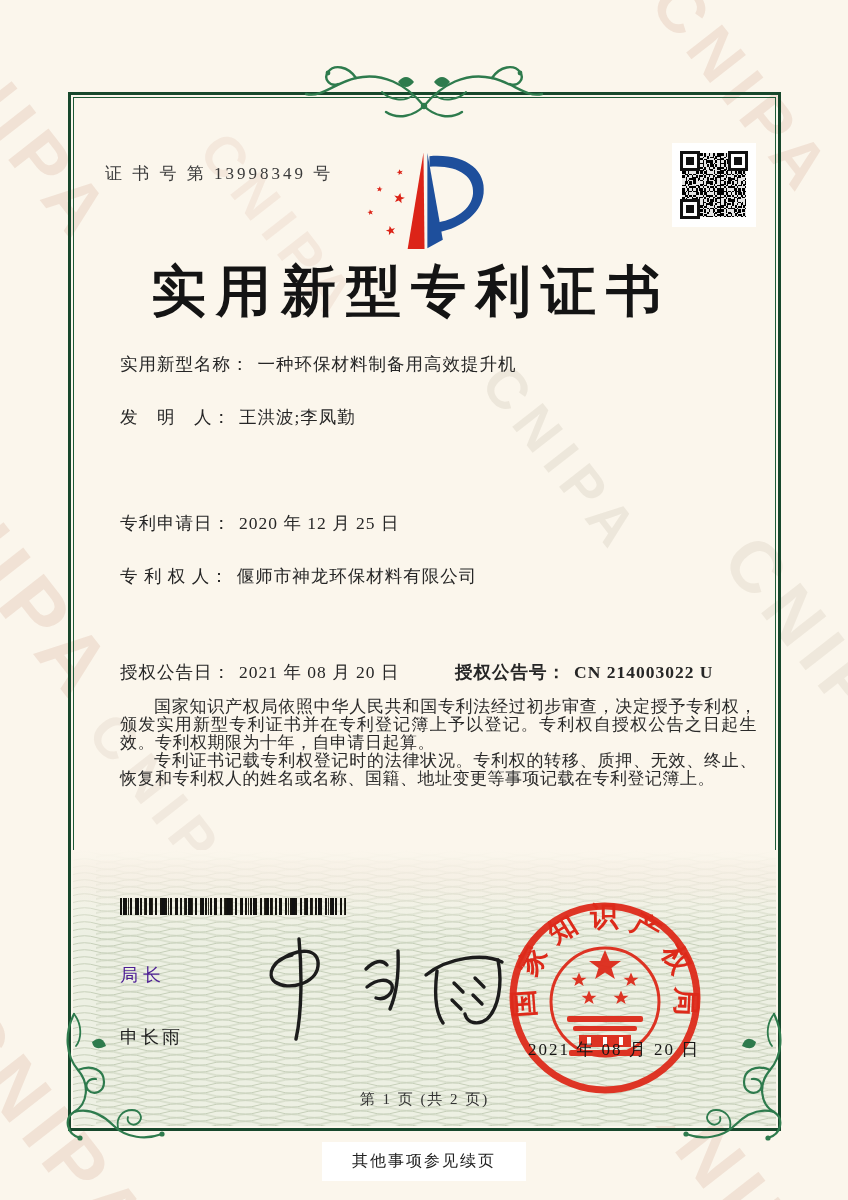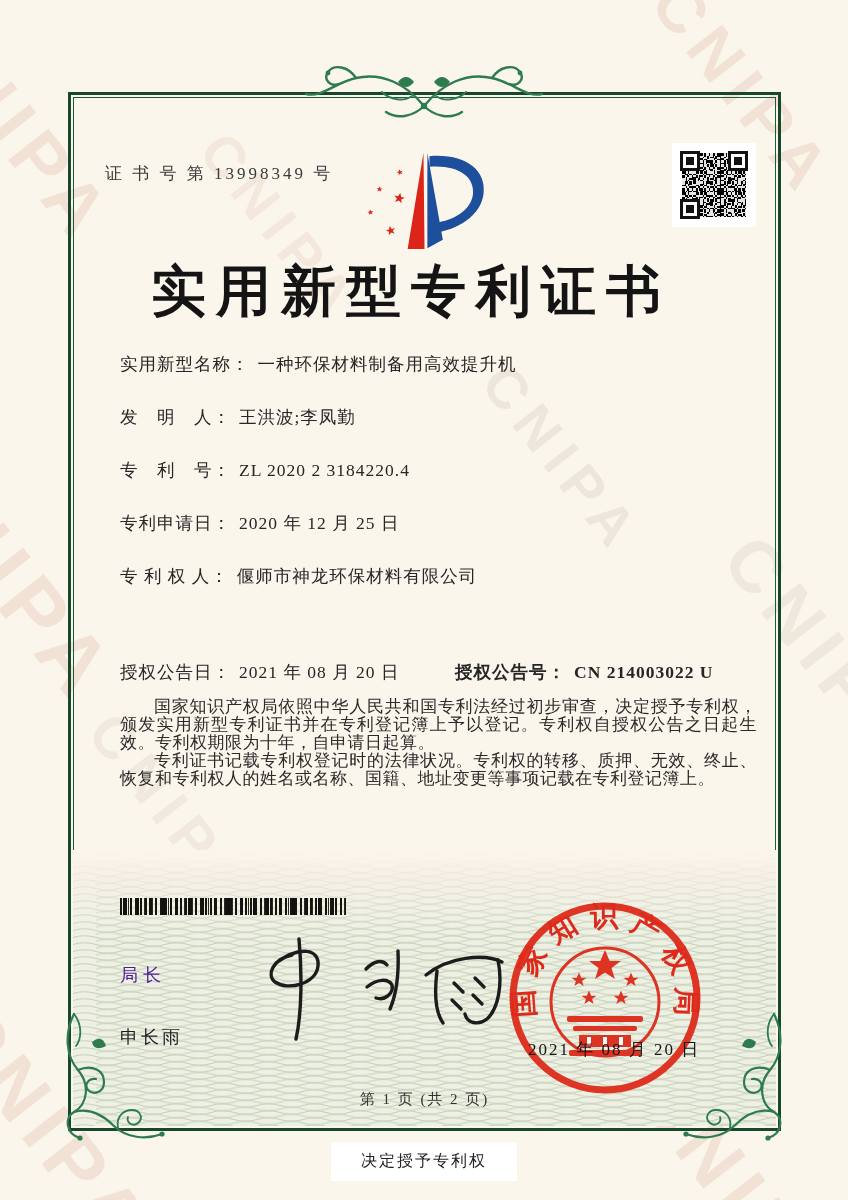--- a/index.html
+++ b/index.html
@@ -176,23 +176,20 @@
     </div>
 
     <div class="abs title">实用新型专利证书</div>
 
     <div class="abs row" style="top:352px">
       <span class="lbl">实用新型名称：</span><span class="val">一种环保材料制备用高效提升机</span>
     </div>
     <div class="abs row" style="top:405px">
       <span class="lbl">发　明　人：</span><span class="val">王洪波;李凤勤</span>
     </div>
-    <div class="abs row" style="top:458px">
-      <span class="lbl">专　利　号：</span><span class="val">ZL 2020 2 3184220.4</span>
-    </div>
     <div class="abs row" style="top:511px">
       <span class="lbl">专利申请日：</span><span class="val">2020 年 12 月 25 日</span>
     </div>
     <div class="abs row" style="top:564px">
       <span class="lbl">专 利 权 人：</span><span class="val">偃师市神龙环保材料有限公司</span>
     </div>
     <div class="abs row" style="top:660px">
       <span class="lbl">授权公告日：</span><span class="val">2021 年 08 月 20 日</span>
       <span class="grant2">
         <span class="lbl">授权公告号：</span><span class="val">CN 214003022 U</span>
@@ -247,15 +244,15 @@
         <rect x="72" y="135" width="52" height="12"></rect>
         <rect x="62" y="150" width="72" height="6" rx="2"></rect>
         <rect x="80" y="137" width="4" height="8" fill="#fff"></rect>
         <rect x="96" y="137" width="4" height="8" fill="#fff"></rect>
         <rect x="112" y="137" width="4" height="8" fill="#fff"></rect>
       </g>
     </svg>
     <div class="abs seal-date">2021 年 08 月 20 日</div>
 
     <div class="abs pagenum">第 1 页 (共 2 页)</div>
-    <div class="abs cont-box">决定授予专利权</div>
+    <div class="abs cont-box">其他事项参见续页</div>
   </div>
 </div>
 
 </body></html>

